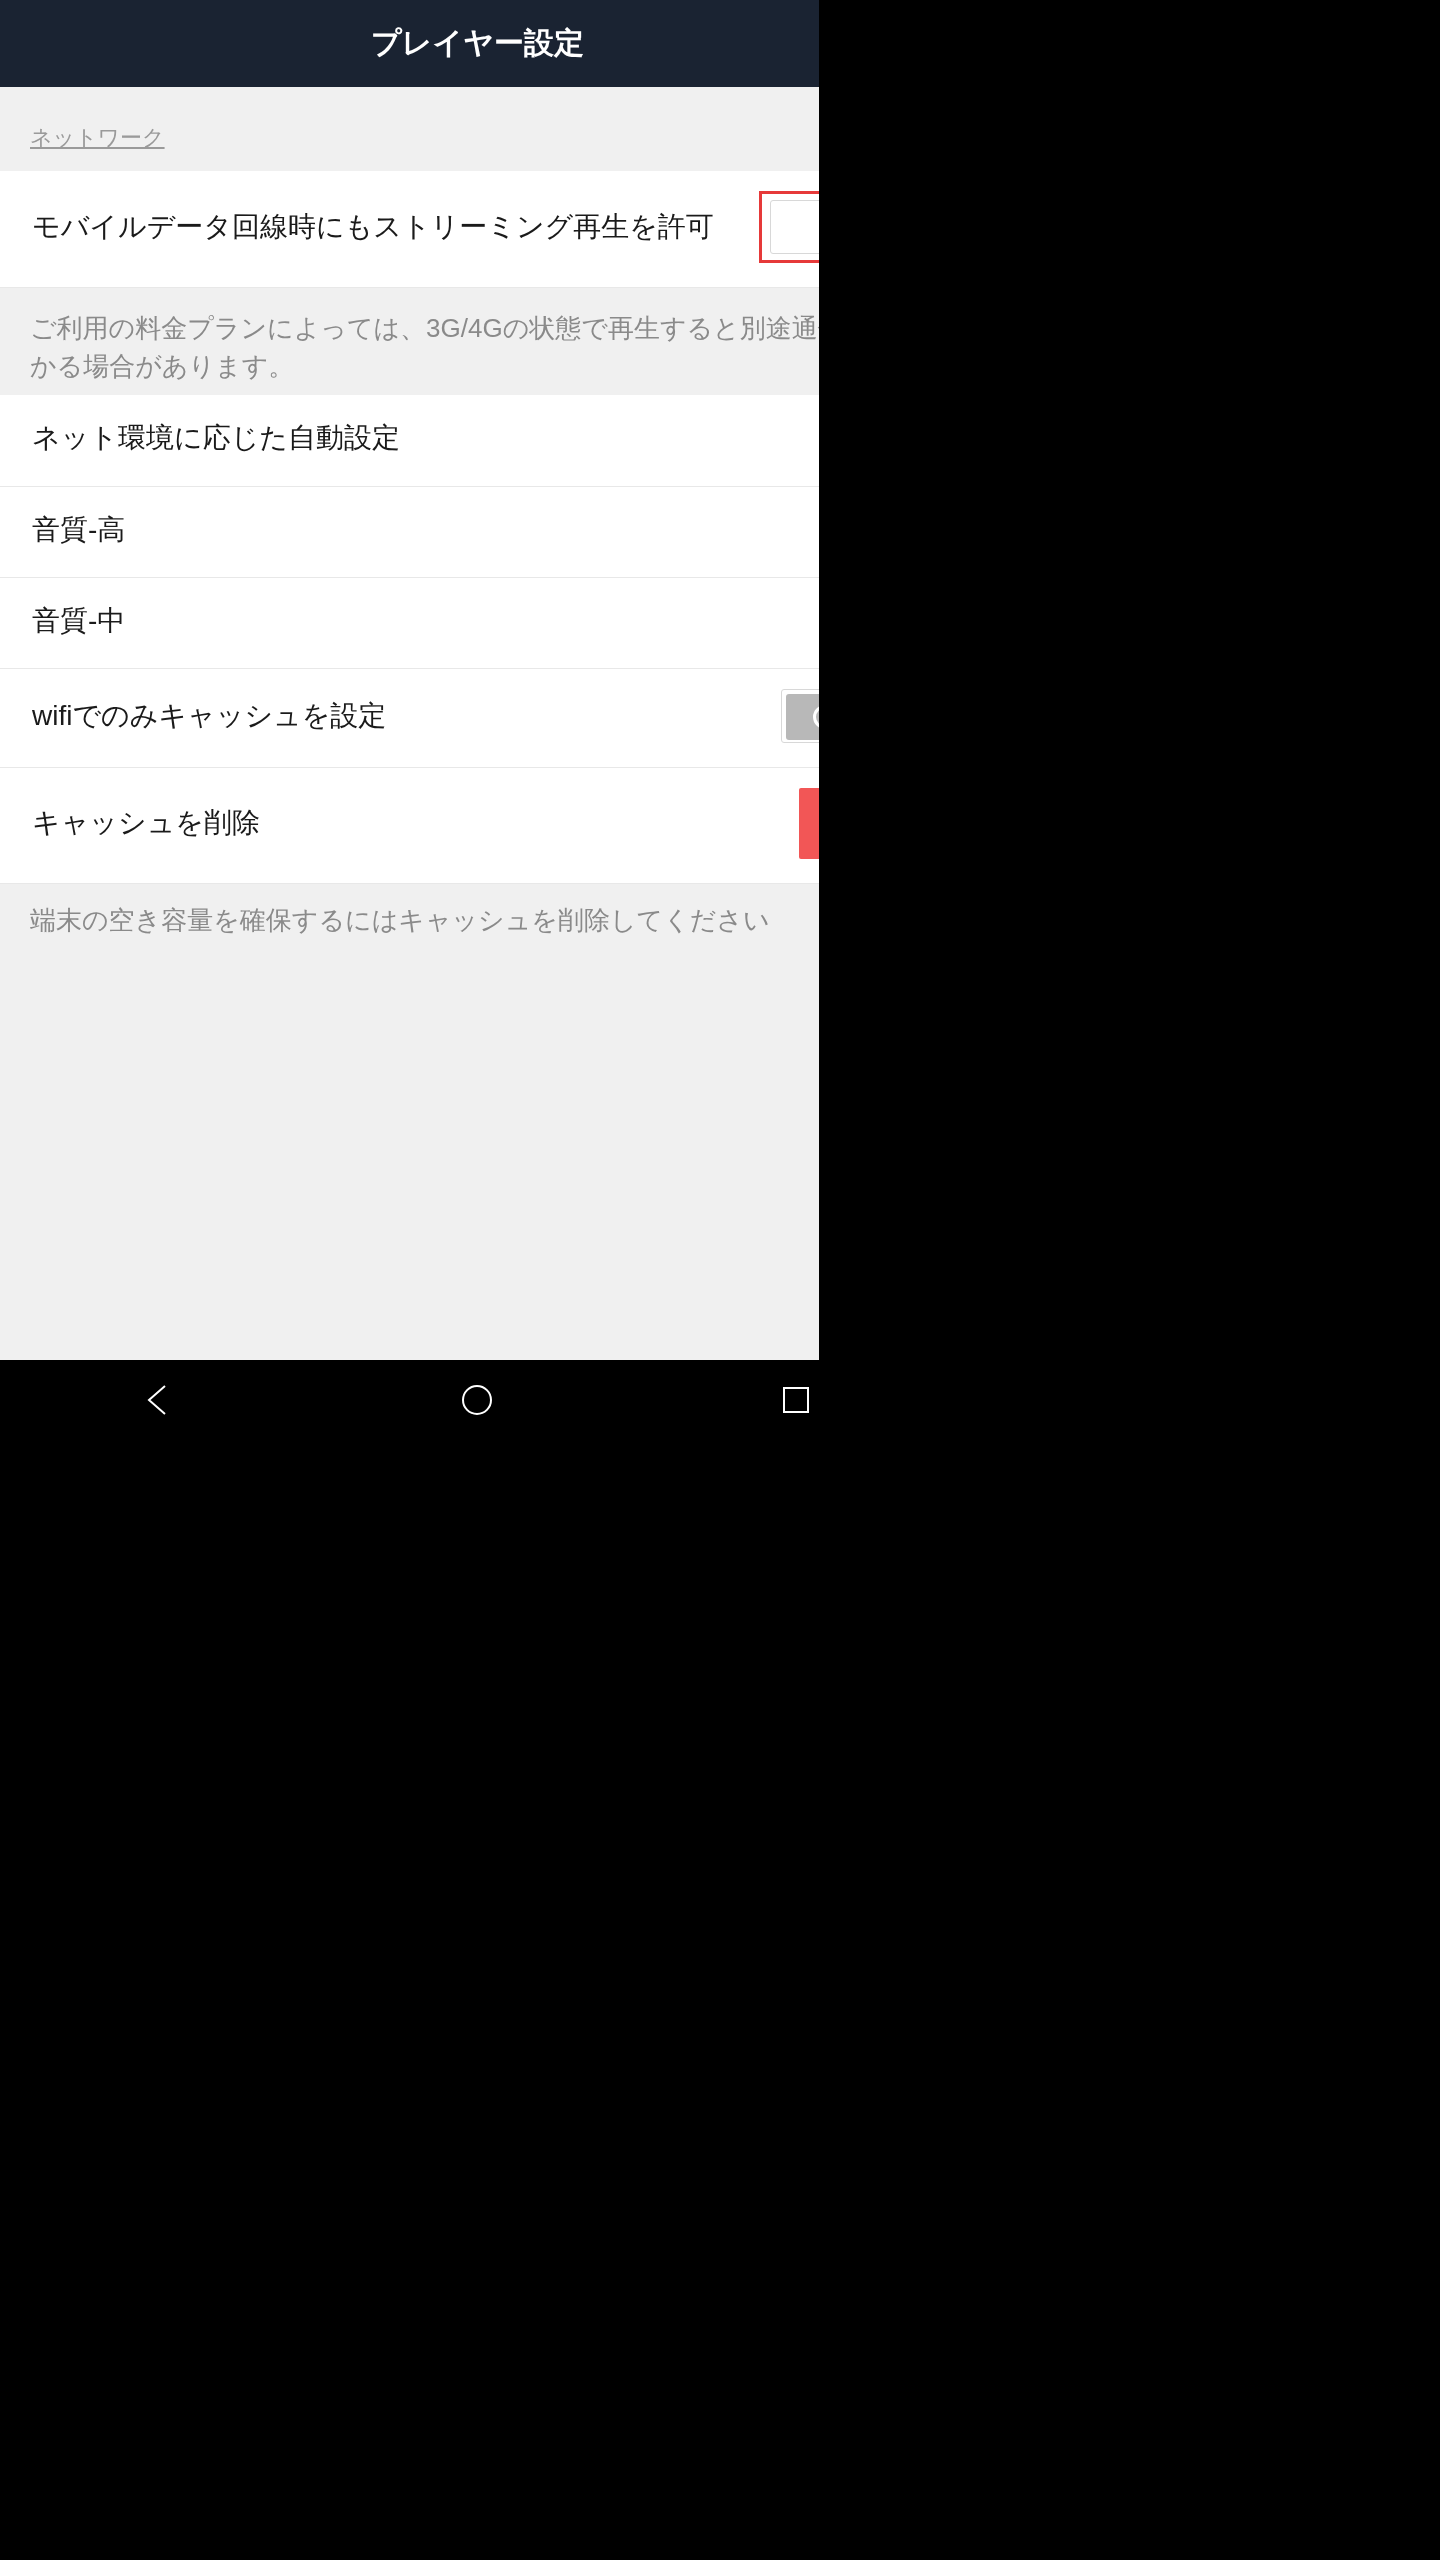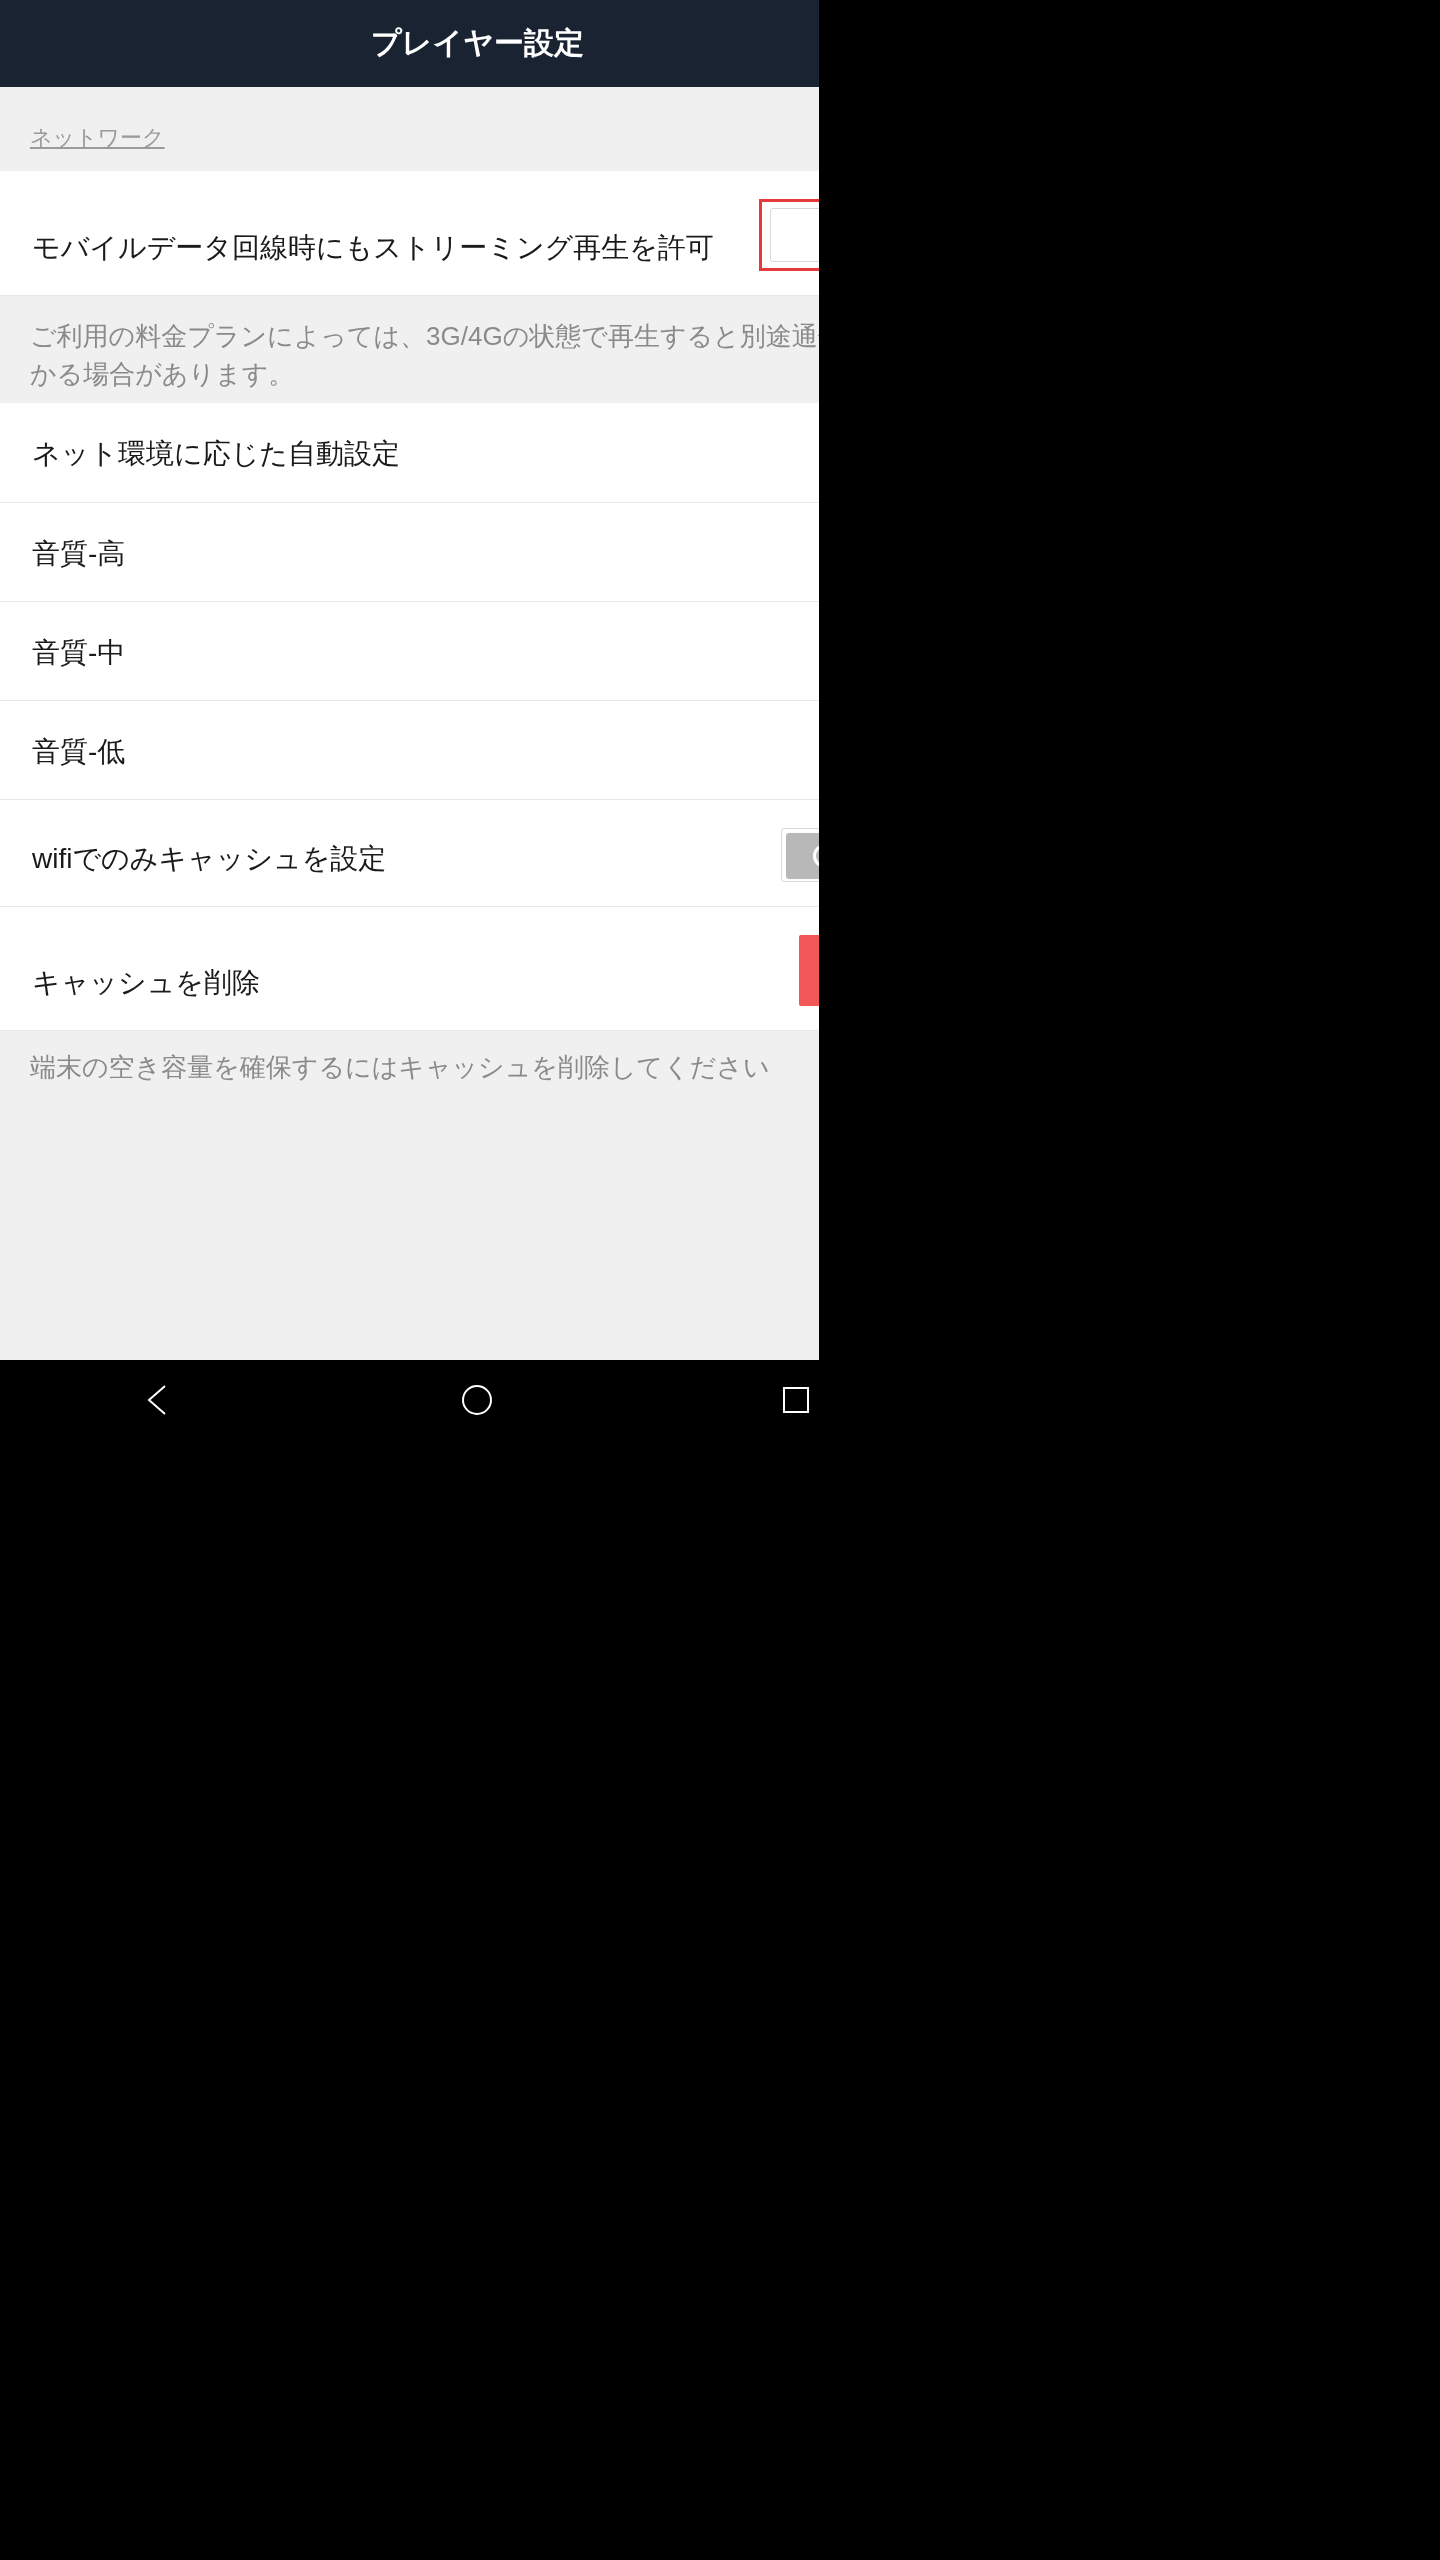--- a/index.html
+++ b/index.html
@@ -3,21 +3,21 @@
 <meta charset="utf-8">
 <style>
   * { box-sizing: border-box; margin: 0; padding: 0; }
   html, body { width: 819px; height: 1440px; overflow: hidden; font-family: -apple-system, "Hiragino Sans", sans-serif; background: #000; }
   .screen { width: 955px; height: 1440px; background: #f0f0f0; display: flex; flex-direction: column; }
   .header { background: #1a2332; height: 87px; display: flex; align-items: center; justify-content: center; }
   .header-title { color: #fff; font-size: 30px; font-weight: 600; }
   .content { flex: 1; overflow: hidden; background: #f0f0f0; }
   .section-header { padding: 36px 30px 18px 30px; color: #9a9a9a; font-size: 22px; text-decoration: underline; }
   .section-header.tight { padding-top: 50px; }
-  .row { background: #fff; display: flex; align-items: flex-end; padding: 28px 16px 24px 32px; border-bottom: 1px solid #e8e8e8; }
+  .row { background: #fff; display: flex; align-items: center; padding: 20px 16px 24px 32px; border-bottom: 1px solid #e8e8e8; }
   .row:last-of-type { border-bottom: none; }
   .row-label { flex: 1; font-size: 28px; color: #1a1a1a; line-height: 1.65; padding-right: 10px; }
   .footnote { padding: 22px 22px 10px 30px; color: #8a8a8a; font-size: 26px; line-height: 1.45; }
   .footnote.cut { padding-top: 18px; padding-bottom: 0; }
   
   .toggle { width: 158px; height: 54px; border: 1px solid #d8d8d8; border-radius: 3px; background: #fff; position: relative; flex-shrink: 0; }
   .toggle .knob { position: absolute; top: 4px; width: 78px; height: 46px; border-radius: 3px; display:flex; align-items:center; justify-content:center; }
   .toggle.on .knob { right: 4px; background: #1fbf3a; }
   .toggle.on .knob::after { content:""; width: 4px; height: 22px; background:#fff; }
   .toggle.off .knob { left: 4px; background: #b8b8b8; }
@@ -60,24 +60,20 @@
       <div class="radio selected"></div>
     </div>
     <div class="row">
       <div class="row-label">音質-高</div>
       <div class="radio"></div>
     </div>
     <div class="row">
       <div class="row-label">音質-中</div>
       <div class="radio"></div>
     </div>
-    <div class="row">
-      <div class="row-label">音質-低</div>
-      <div class="radio"></div>
-    </div>
 
     <div class="row">
       <div class="row-label">wifiでのみキャッシュを設定</div>
       <div class="toggle off">
           <div class="knob"></div>
         </div>
     </div>
     <div class="row">
       <div class="row-label">キャッシュを削除</div>
       <div class="delete-btn">削除</div>

